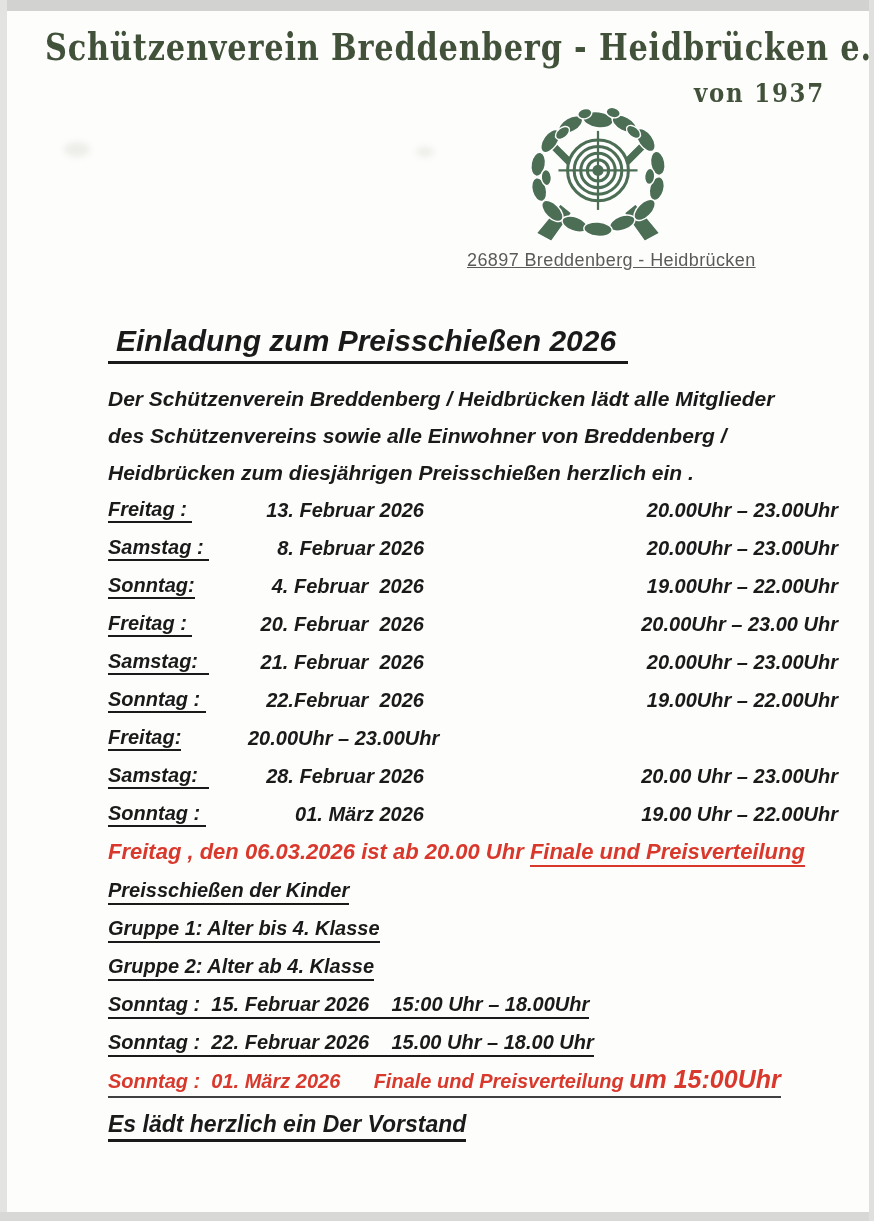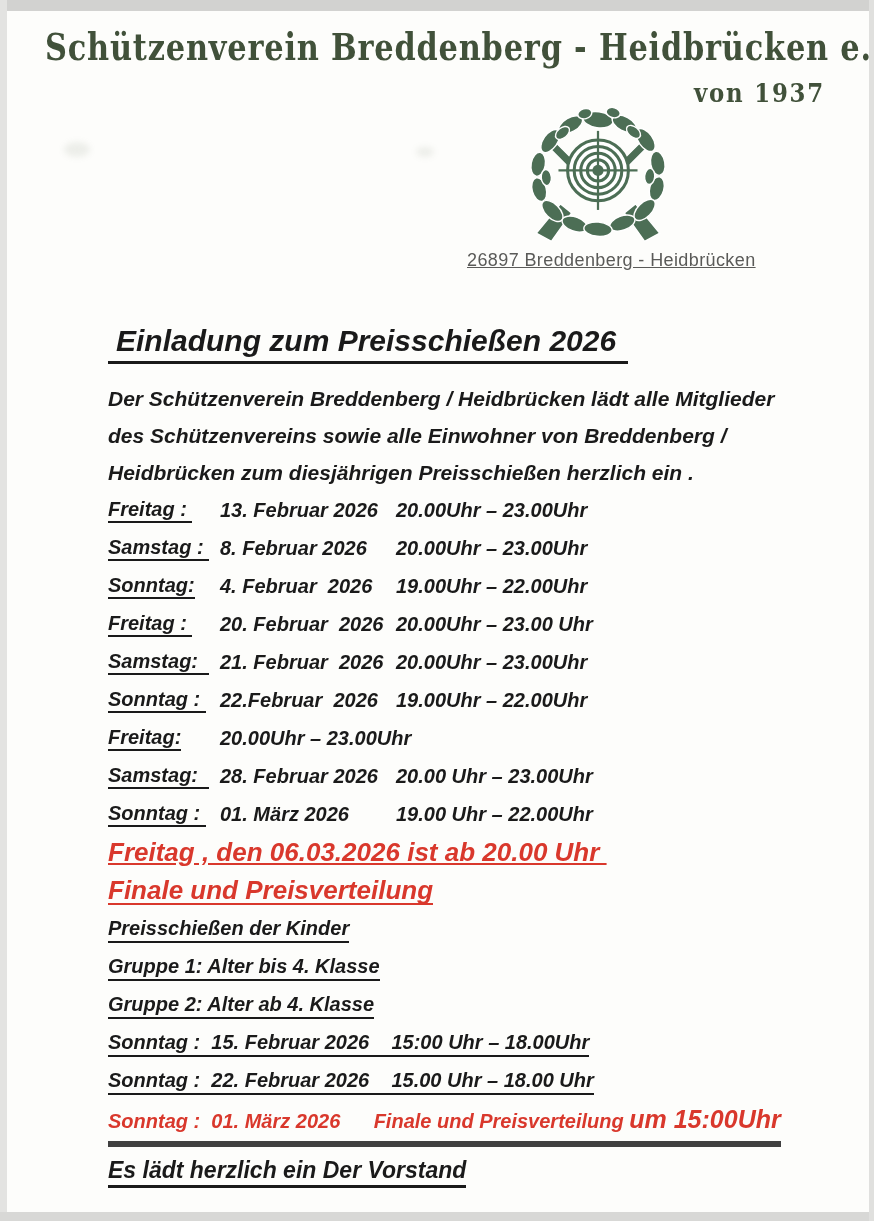--- a/index.html
+++ b/index.html
@@ -43,31 +43,31 @@
     font-weight:bold;font-style:italic;
   }
   .pre{white-space:pre-wrap;}
   h1.title{
     display:inline-block;margin:0 0 16px 0;padding:0 12px 1px 8px;
     font-size:30px;line-height:38px;border-bottom:3px solid #1a1a1a;
     font-weight:bold;font-style:italic;
   }
   .intro{font-size:21px;line-height:37px;margin:0 0 0 0;}
   .srow{display:grid;grid-template-columns:112px 176px auto;align-items:baseline;
-        font-size:20px;line-height:38px;}
+        font-size:20px;line-height:38px;gap:28px;}
   .srow .day{justify-self:start;border-bottom:2px solid #1a1a1a;line-height:24px;
         align-self:center;white-space:pre;}
-  .srow .date,.srow .time{white-space:pre;}
+  .srow .date,.srow .time{white-space:pre;text-align:right;}
   .line{font-size:20px;line-height:38px;}
   .red{color:#d9382c;}
-  .finale-main{font-size:26px;line-height:38px;text-decoration:underline;}
+  .finale-main{font-size:22px;line-height:38px;}
   .finale-main .hl{display:inline-block;border-bottom:2px solid #d9382c;line-height:26px;}
   .u-black{display:inline-block;border-bottom:2px solid #1a1a1a;line-height:25px;}
   .kids-finale{line-height:40px;font-size:20px;}
-  .kids-finale .wrap{display:inline-block;border-bottom:6px solid #404040;line-height:40px;}
+  .kids-finale .wrap{display:inline-block;border-bottom:2px solid #404040;line-height:30px;}
   .kids-finale .big{font-size:25px;}
   .closing{margin-top:3px;font-size:23px;line-height:40px;}
   .closing .u-black{border-bottom-width:3px;line-height:30px;}
 </style>
 </head>
 <body>
 
 <div class="scan">
 
   <div class="edge-top"></div>

